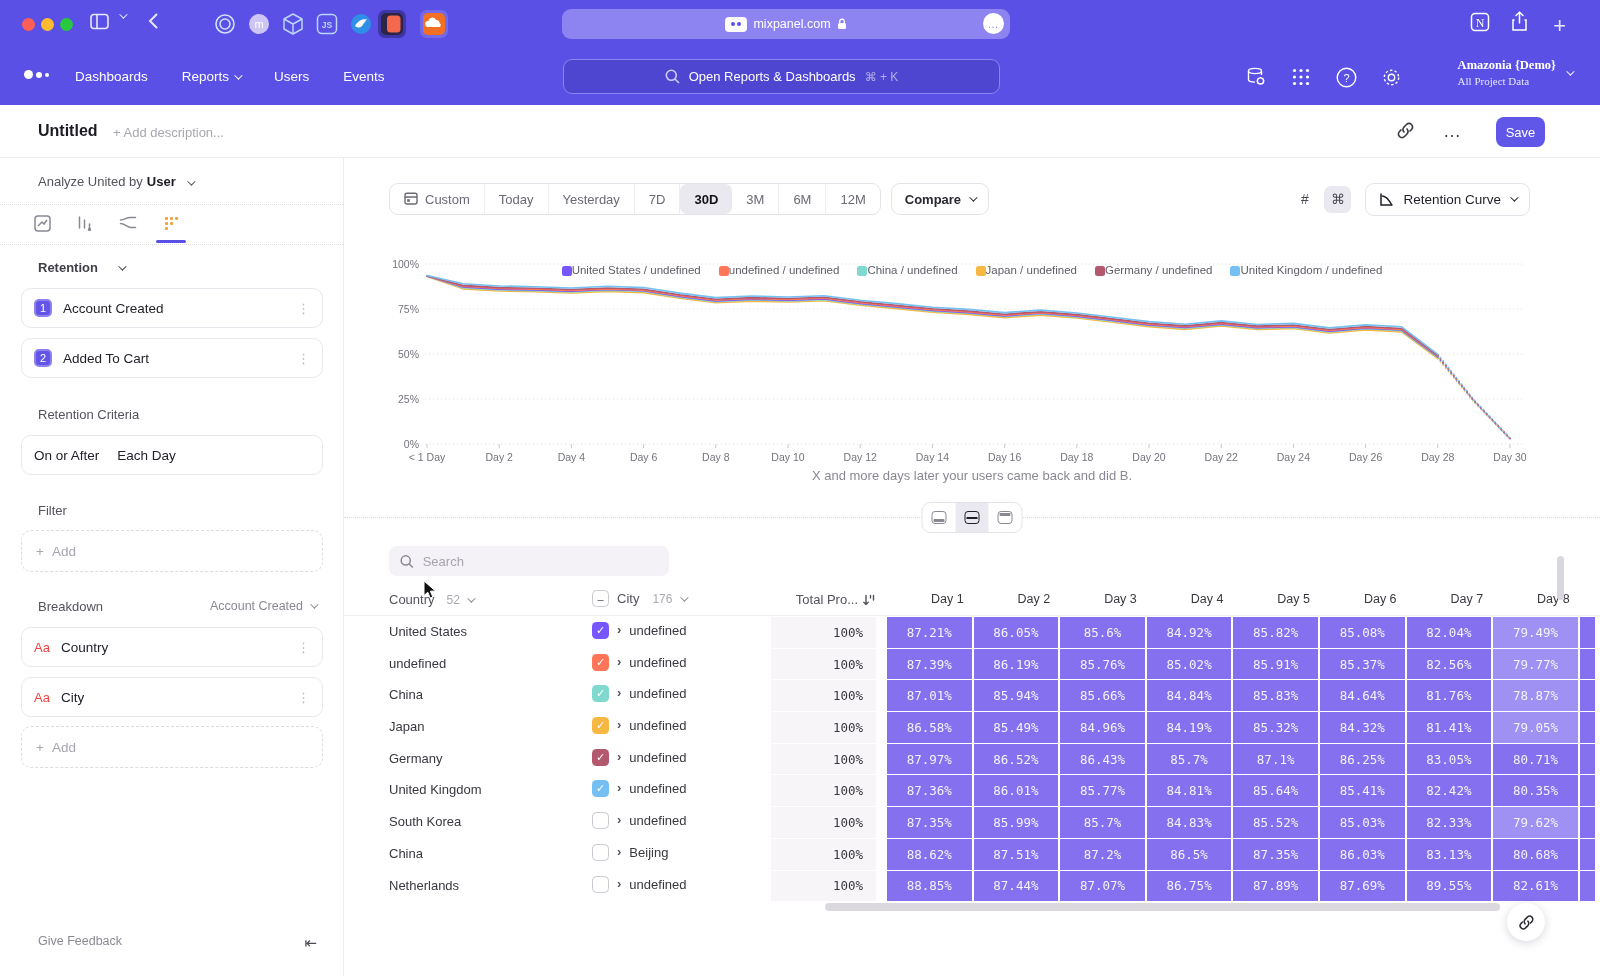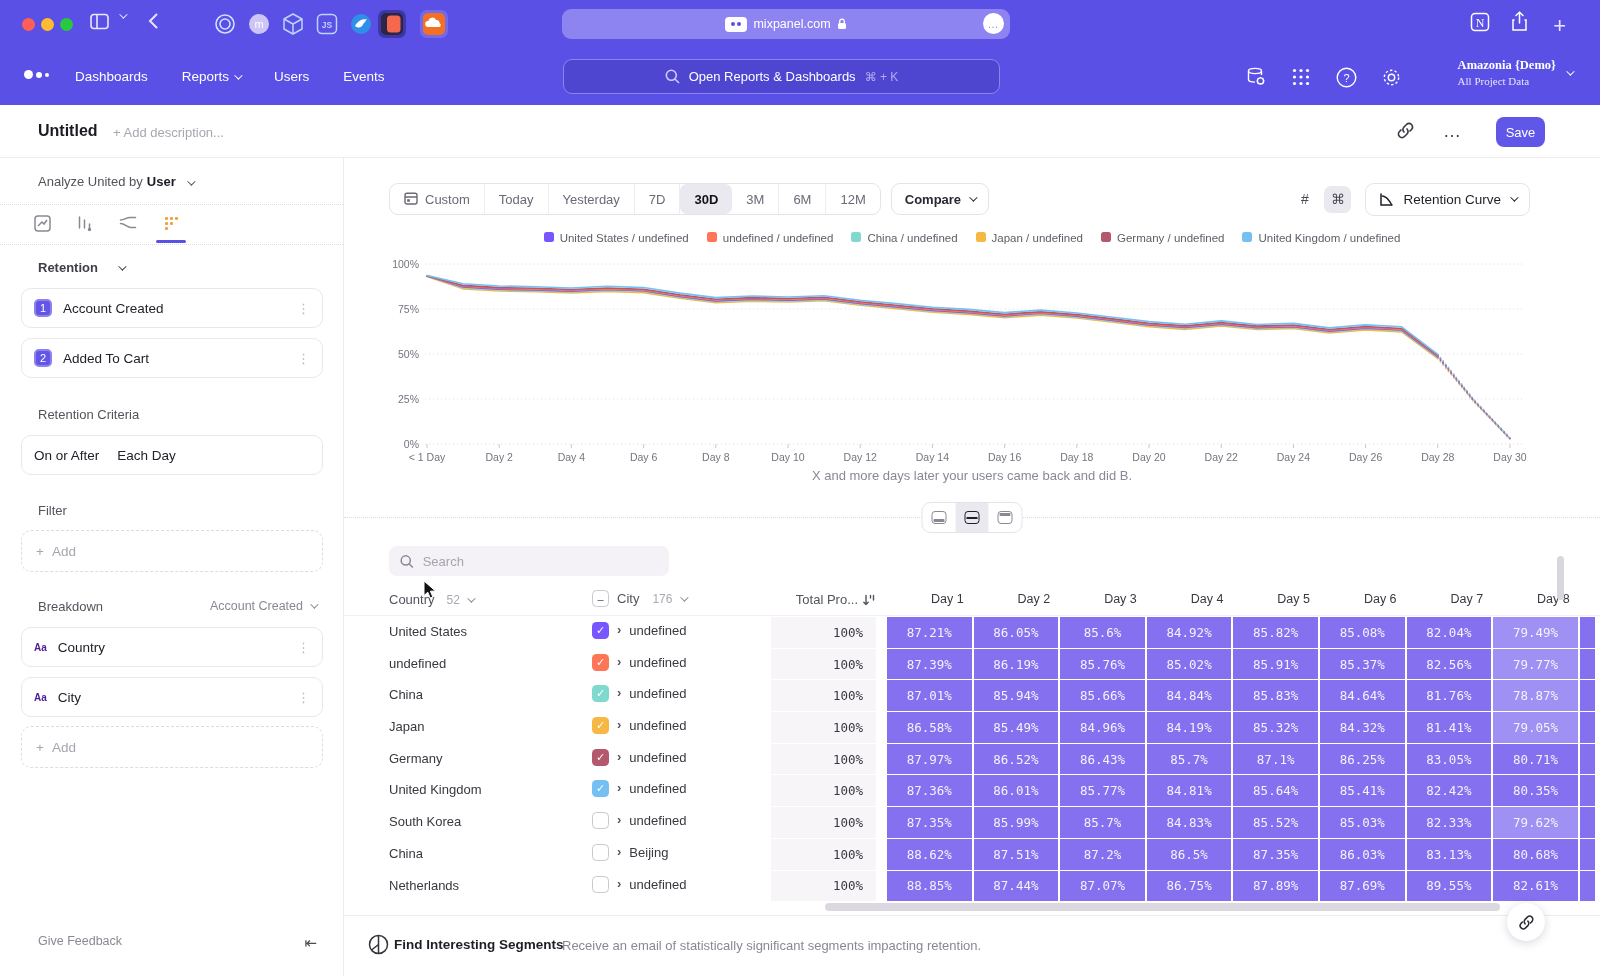--- a/index.html
+++ b/index.html
@@ -40,39 +40,39 @@
   #analyze { position:absolute; left:38px; top:16px; font-size:13px; color:#55525c; }
   #analyze b { color:#1b1922; font-weight:bold; margin-left:4px; }
   #side-tabs { position:absolute; top:48px; left:28px; display:flex; gap:15px; }
   .stab { width:28px; height:34px; display:flex; align-items:center; justify-content:center; color:#8a8893; }
   #tab-underline { position:absolute; top:82px; left:156px; width:30px; height:3px; background:#5a50e6; border-radius:2px; }
   .sec-label { position:absolute; left:38px; font-size:13px; color:#55525c; display:flex; gap:20px; align-items:center; }
   .side-card { position:absolute; left:21px; width:302px; height:40px; border:1px solid #e9e7ee; border-radius:10px; background:#fff; display:flex; align-items:center; padding:0 12px; gap:11px; }
   .side-card .kebab { margin-left:auto; color:#b6b4bc; font-size:13px; letter-spacing:0; }
   .numbadge { width:18px; height:18px; background:#6355e6; border:2px solid #8d82f0; color:#fff; border-radius:5px; font-size:11px; display:flex; align-items:center; justify-content:center; }
   .card-label { font-size:13.5px; color:#232129; }
-  .aa { color:#4c1d95; font-size:10px; font-weight:bold; }
+  .aa { color:#ef4444; font-size:13px; font-weight:normal; }
   .dash-card { position:absolute; left:21px; width:302px; height:42px; border:1px dashed #dddbe2; border-radius:10px; display:flex; align-items:center; padding:0 14px; gap:8px; color:#a7a5ae; font-size:13.5px; }
   #breakdown-ev { position:absolute; right:27px; top:441px; font-size:12.5px; color:#8a8893; display:flex; gap:7px; align-items:center; }
   #give-feedback { position:absolute; left:38px; bottom:28px; font-size:12.5px; color:#8a8893; }
   #collapse-ic { position:absolute; right:26px; bottom:24px; color:#4c4a54; font-size:15px; }
   
   #main { position:absolute; top:158px; left:344px; width:1256px; height:818px; background:#fff; }
   #toolbar { position:absolute; top:25px; left:45px; right:70px; height:32px; display:flex; align-items:center; }
   #range-group { display:flex; border:1px solid #e5e3e9; border-radius:9px; background:#fff; height:32px; overflow:hidden; }
   .range-btn { border:none; background:none; font-family:inherit; font-size:13px; color:#6b6975; padding:0 14px; border-right:1px solid #efedf2; display:flex; align-items:center; gap:7px; }
   .range-btn:last-child { border-right:none; }
   .range-btn.active { background:#ebe9f0; color:#141217; font-weight:bold; border-radius:7px; border-right:none; }
   #compare-btn { margin-left:10px; height:32px; border:1px solid #e5e3e9; border-radius:9px; background:#fff; font-family:inherit; font-size:13px; font-weight:bold; color:#2a2830; padding:0 13px; display:flex; align-items:center; gap:8px; }
   #tb-right { margin-left:auto; display:flex; align-items:center; gap:6px; }
   .mini-ic { width:27px; height:27px; border-radius:7px; display:flex; align-items:center; justify-content:center; color:#4c4a54; font-size:14px; }
   .mini-ic.active { background:#ebe9f0; }
   #view-btn { height:33px; border:1px solid #e5e3e9; border-radius:9px; background:#fff; font-family:inherit; font-size:13.5px; color:#201e26; padding:0 13px; display:flex; align-items:center; gap:9px; margin-left:8px; }
   #legend { position:absolute; top:74px; left:0; width:100%; display:flex; justify-content:center; gap:18px; }
-  .lg-item { display:flex; align-items:flex-start; gap:6px; font-size:11.5px; color:#5f5d66; }
+  .lg-item { display:flex; align-items:flex-end; font-size:11.5px; color:#5f5d66;margin-top:32px; }
   .lg-sw { width:10px; height:10px; border-radius:2.5px; }
   #chart-svg { position:absolute; top:94px; left:46px; }
   #chart-caption { position:absolute; top:310px; left:0; width:100%; text-align:center; font-size:13px; color:#8a8893; }
   #sec-divider { position:absolute; top:359px; left:0; width:100%; border-top:1px dotted #dddbe2; }
   #seg-ctl { position:absolute; top:344px; left:50%; transform:translateX(-50%); background:#fff; border:1px solid #e5e3e9; border-radius:9px; display:flex; height:31px; overflow:hidden; }
   .seg { width:33px; display:flex; align-items:center; justify-content:center; color:#8a8893; }
   .seg.active { background:#ebe9f0; color:#201e26; }
   .seg-ic { width:15px; height:13px; border:1.5px solid currentColor; border-radius:3.5px; position:relative; }
   .seg-ic.b::after { content:""; position:absolute; left:1px; right:1px; bottom:1px; height:3px; background:currentColor; border-radius:1px; }
   .seg-ic.m::after { content:""; position:absolute; left:1px; right:1px; top:4.5px; height:2px; background:currentColor; }
@@ -755,30 +755,20 @@
           <span class="dcell">89.55%</span>
           <span class="dcell">82.61%</span>
           <span class="sliver"></span>
         </span>
       </div>
     </div>
 
   <div id="hscroll"></div>
   <div id="vscroll"></div>
 
-  <div id="footer">
-    <span id="footer-ic">
-      <svg width="21" height="21" viewBox="0 0 21 21" fill="none" stroke="#35333b" stroke-width="1.5">
-          <circle cx="10.5" cy="10.5" r="9"></circle>
-          <path d="M10.5 1.5 V19.5 M10.5 10.5 L3.5 16"></path>
-        </svg>
-    </span>
-    <span id="footer-title">Find Interesting Segments</span>
-    <span id="footer-sub">Receive an email of statistically significant segments impacting retention.</span>
-  </div>
 </div>
 
 <span id="float-link">
   <svg width="17" height="17" viewBox="0 0 19 19" fill="none" stroke="#2e2c34" stroke-width="1.7" stroke-linecap="round">
       <path d="M8 11 a3.5 3.5 0 0 1 0-5 l2.5-2.5 a3.5 3.5 0 0 1 5 5 L14 10"></path>
       <path d="M11 8 a3.5 3.5 0 0 1 0 5 l-2.5 2.5 a3.5 3.5 0 0 1-5-5 L5 9"></path>
     </svg>
 </span>
 
 <svg id="cursor" width="15" height="20" viewBox="0 0 15 20">

